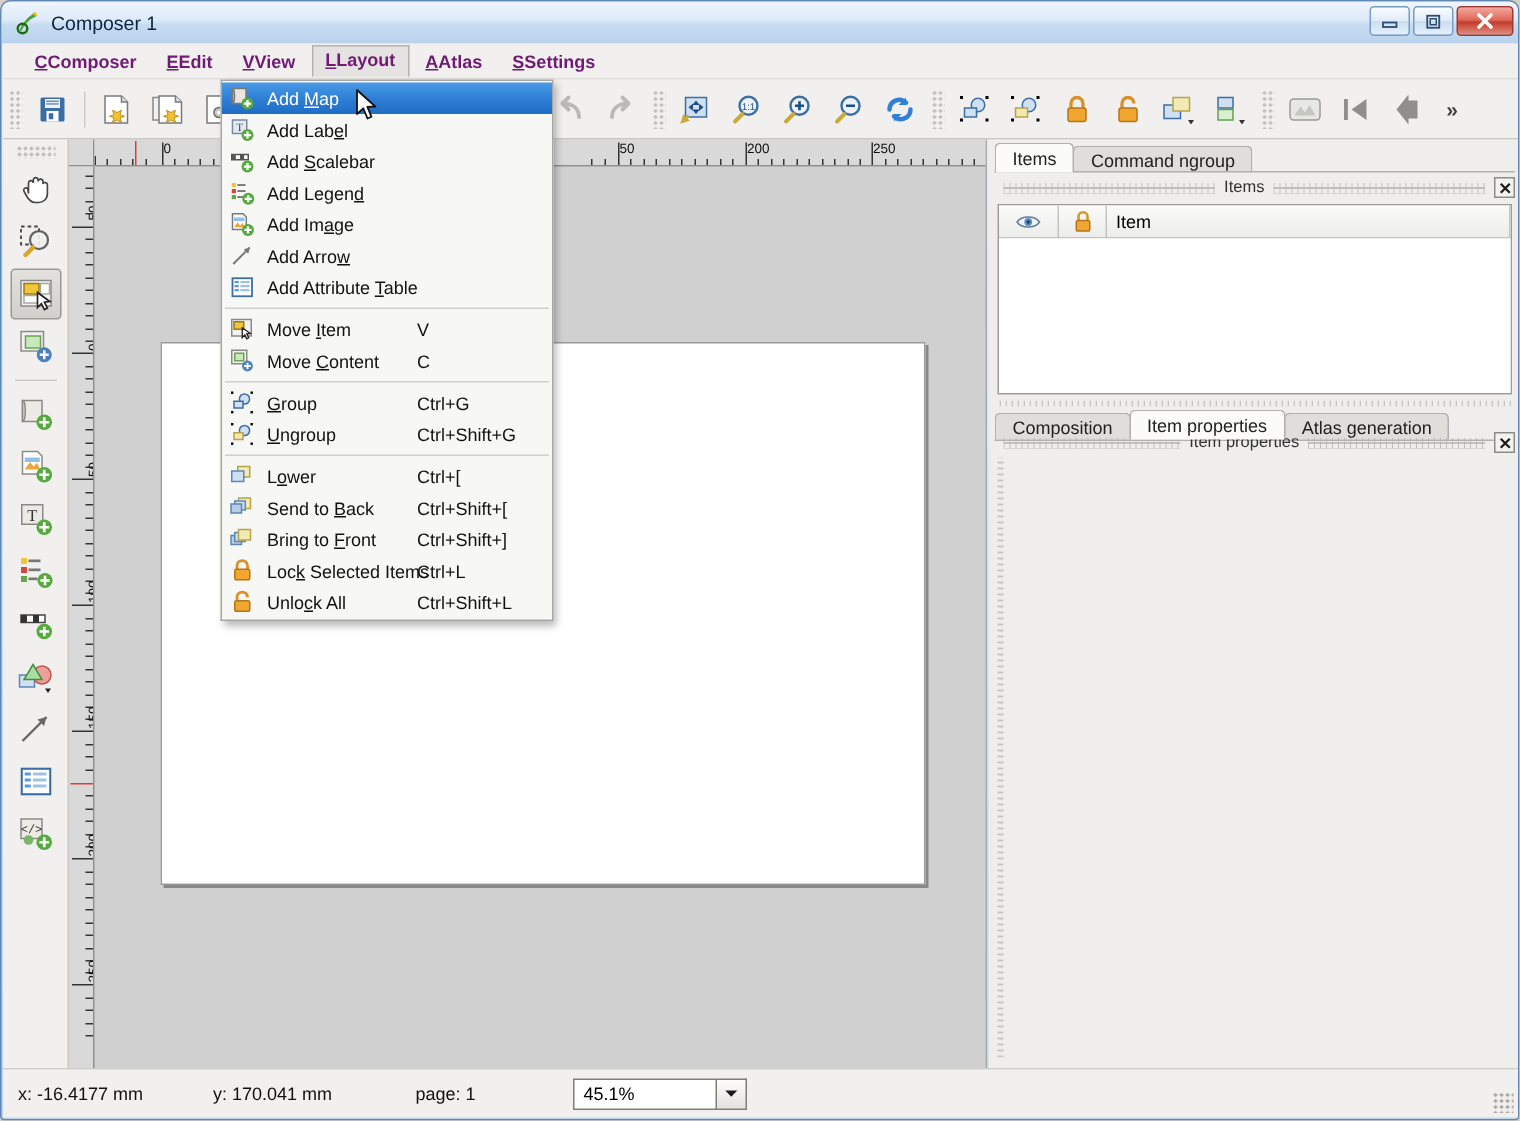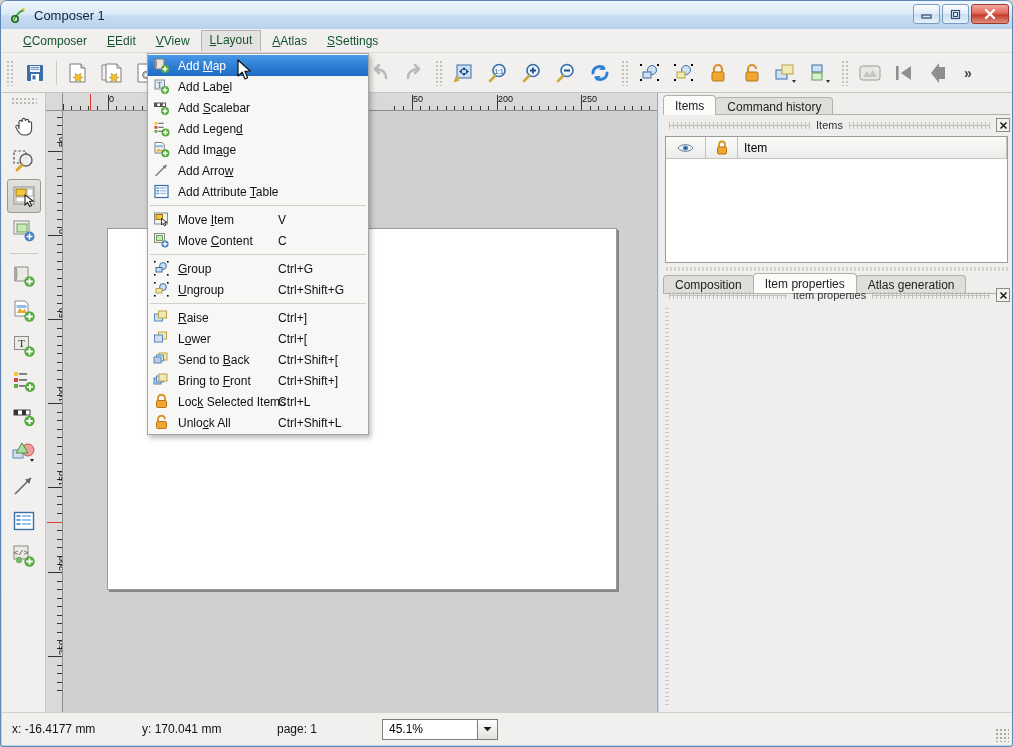--- a/index.html
+++ b/index.html
@@ -38,21 +38,21 @@
   }
   .wb svg { display:block; }
 
   
   .menubar {
     position:absolute; left:1px; top:28px; width:1011px; height:24px;
     background:#f1f0ef;
     border-bottom:1px solid #dedcd8;
     display:flex; align-items:center; padding-left:12px; gap:2px;
   }
-  .menubar-item { padding:3px 9px; font-size:12px; color:#14532d; white-space:nowrap; }
+  .menubar-item { padding:3px 9px; font-size:12px; color:#701a75; white-space:nowrap;font-weight:bold; }
   .menubar-item.active {
     background:#e4e3e1; border:1px solid #b6b4b0; border-bottom:none;
     padding:2px 8px 4px 8px; position:relative; z-index:60;
   }
   .u { text-decoration:underline; }
 
   
   .toolbar {
     position:absolute; left:1px; top:52px; width:1011px; height:40px;
     background:#f1f0ef; border-bottom:1px solid #c8c6c2;
@@ -642,21 +642,21 @@
     </div>
 
     <div class="page-shadow"></div>
     <div class="page"></div>
   </div>
 
   <div class="rdock">
 
     <div class="tabrow">
       <div class="tab active"><span>Items</span></div>
-      <div class="tab"><span>Command history</span></div>
+      <div class="tab"><span>Command ngroup</span></div>
     </div>
     <div class="tabline"></div>
 
     <div class="dockhead" style="top:25px;">
       <span class="dh-dots"></span>
       <span>Items</span>
       <span class="dh-dots"></span>
       <span class="dh-x">
         <svg width="9" height="9">
             <path d="M1.5 1.5 L7.5 7.5 M7.5 1.5 L1.5 7.5" stroke="#1a1a1a" stroke-width="1.5"></path>
@@ -866,30 +866,20 @@
               <rect x="14" y="14" width="1.6" height="1.6"></rect>
             </g>
         </svg>
       </span>
       <span><span class="u">U</span>ngroup</span>
       <span class="sc">Ctrl+Shift+G</span>
     </div>
 
     <div class="msep"></div>
 
-    <div class="mi">
-      <span class="mico">
-        <svg width="17" height="17" viewBox="0 0 17 17">
-          <rect x="1.5" y="5" width="8" height="7" fill="#cfe0f2" stroke="#5c86b5"></rect>
-          <rect x="5.5" y="2" width="8" height="7" fill="#f2eab4" stroke="#b5a44a"></rect>
-        </svg>
-      </span>
-      <span><span class="u">R</span>aise</span>
-      <span class="sc">Ctrl+]</span>
-    </div>
 
     <div class="mi">
       <span class="mico">
         <svg width="17" height="17" viewBox="0 0 17 17">
           <rect x="5.5" y="2" width="8" height="7" fill="#f2eab4" stroke="#b5a44a"></rect>
           <rect x="1.5" y="5" width="8" height="7" fill="#cfe0f2" stroke="#5c86b5"></rect>
         </svg>
       </span>
       <span>L<span class="u">o</span>wer</span>
       <span class="sc">Ctrl+[</span>

